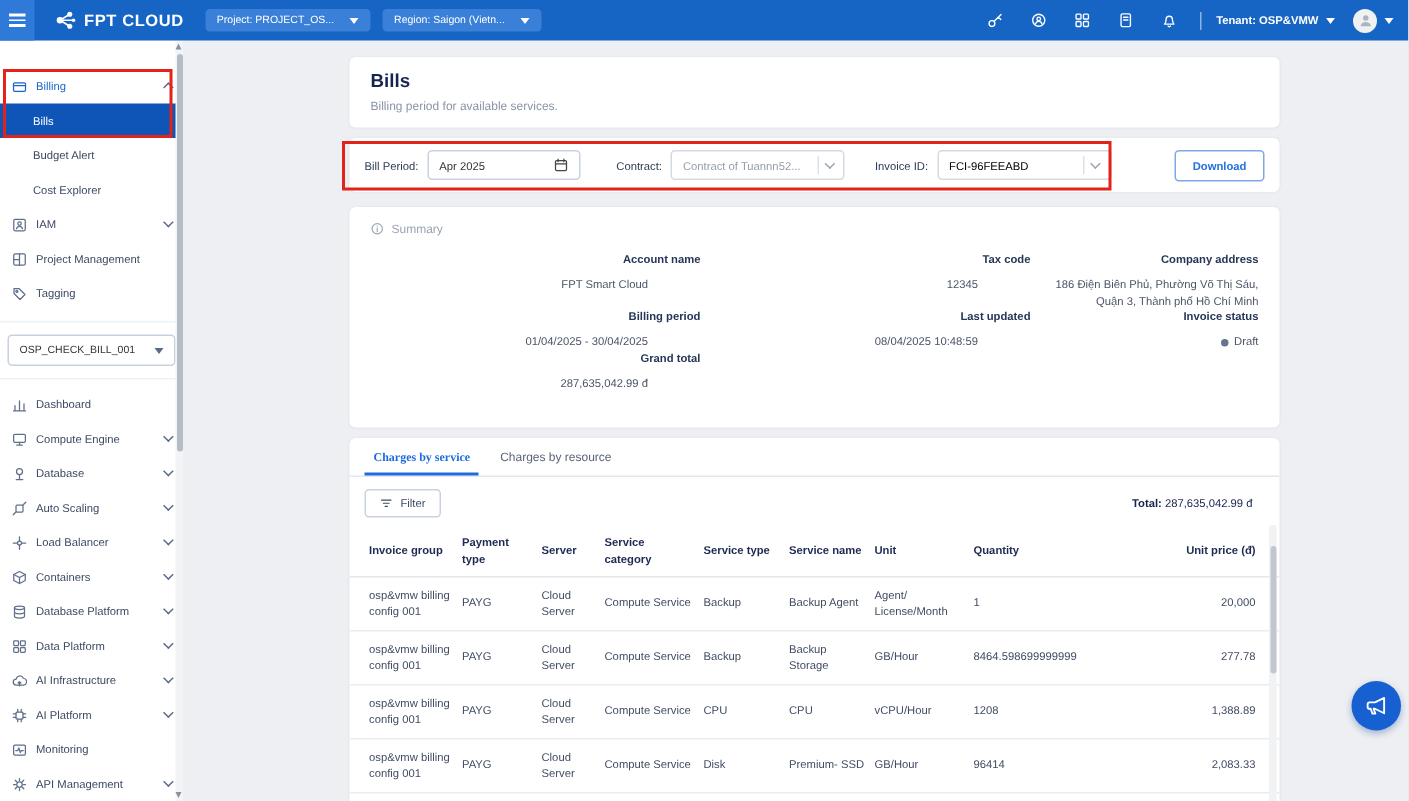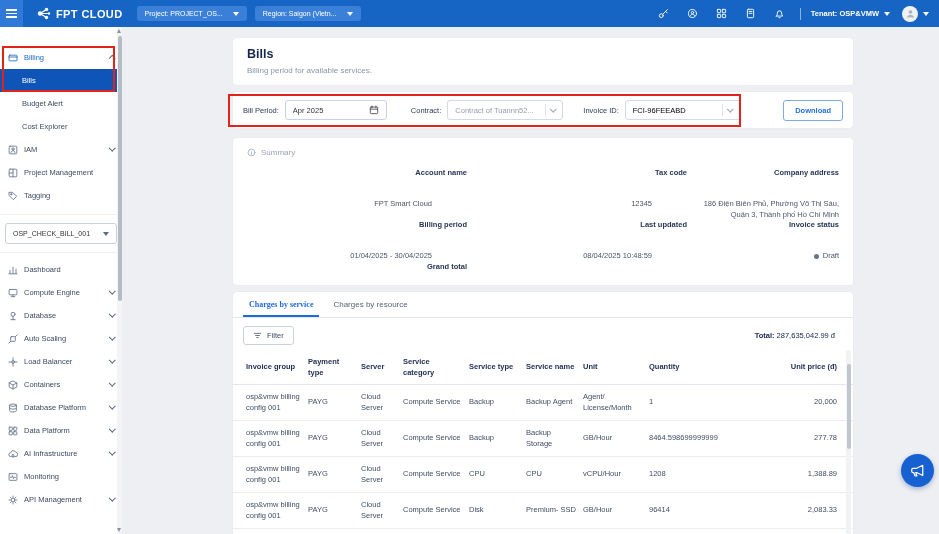--- a/index.html
+++ b/index.html
@@ -71,21 +71,21 @@
   .f-select.muted .val { color:#949dac; }
   .gap24 { width:24px; flex:none; } .gap20 { width:20px; flex:none; }
   .dl-btn { margin-left:auto; border:1px solid #7fa8e8; color:#2471e0; background:#fff; border-radius:3px; font-size:7.5px; font-weight:bold; padding:5px 11px; font-family:inherit; cursor:pointer; }
   .annot.filter-box { left:106px; top:67px; width:513px; height:33px; }
 
   .summary-card { top:111px; height:147px; padding:10px 14px; }
   .sum-head { display:flex; align-items:center; gap:5px; color:#9aa4b4; font-size:8px; }
   .sum-head .ic { width:9px; height:9px; }
   .sum-grid { display:grid; grid-template-columns:220px 220px 1fr; margin-top:11px;text-align:right; }
   .fld-label { font-size:7.5px; font-weight:bold; color:#273657; }
-  .fld-value { font-size:7.5px; color:#4c5568; margin-top:22px; line-height:1.4; max-width:185px; }
+  .fld-value { font-size:7.5px; color:#4c5568; margin-top:8px; line-height:1.4; max-width:185px; }
   .dot { display:inline-block; width:5px; height:5px; border-radius:50%; background:#64748b; margin-right:4px; vertical-align:middle; }
 
   .charges-card { top:265px; height:260px; overflow:hidden; }
   .tabs { display:flex; border-bottom:1px solid #e3e7ed; padding-left:6px; height:26px; }
   .tab { display:flex; align-items:center; padding:0 10px; font-size:8px; color:#5a6578; position:relative; cursor:pointer; }
   .tab.on { color:#1e6be0; font-weight:bold;font-family:Liberation Serif, serif; }
   .tab.on::after { content:""; position:absolute; left:4px; right:4px; bottom:0; height:2px; background:#1e6be0; }
   .toolbar { display:flex; align-items:center; padding:8px 10px 6px 10px; }
   .filter-btn { display:flex; align-items:center; gap:5px; border:1px solid #c9d2e0; background:#fff; border-radius:3px; height:19px; padding:0 9px; font-size:7.5px; color:#3c4a63; font-family:inherit; cursor:pointer; }
   .filter-btn .ic { width:9px; height:9px; }
@@ -299,20 +299,28 @@
         <div class="snav-item">
           <svg class="ic" viewBox="0 0 12 12">
             <path d="M3.4 9.2 A2.4 2.4 0 0 1 3.4 4.4 A3 3 0 0 1 9.1 3.8 A2.3 2.3 0 0 1 8.8 9.2 Z"></path>
             <path d="M6 9.8 V6.6 M4.9 7.6 L6 6.5 L7.1 7.6"></path>
           </svg>
           <span>AI Infrastructure</span>
           <span class="chev down"></span>
         </div>
         <div class="snav-item">
           <svg class="ic" viewBox="0 0 12 12">
+            <rect x="3.2" y="3.2" width="5.6" height="5.6" rx=".8"></rect>
+            <path d="M4.6 1 V3.2 M7.4 1 V3.2 M4.6 8.8 V11 M7.4 8.8 V11 M1 4.6 H3.2 M1 7.4 H3.2 M8.8 4.6 H11 M8.8 7.4 H11"></path>
+          </svg>
+          <span>AI Platform</span>
+          <span class="chev down"></span>
+        </div>
+        <div class="snav-item">
+          <svg class="ic" viewBox="0 0 12 12">
             <rect x="1.3" y="2" width="9.4" height="8" rx="1"></rect>
             <path d="M3 6.4 H4.6 L5.5 4.4 L6.6 8 L7.5 6.4 H9"></path>
           </svg>
           <span>Monitoring</span>
         </div>
         <div class="snav-item">
           <svg class="ic" viewBox="0 0 12 12">
             <circle cx="6" cy="6" r="2.2"></circle>
             <path d="M6 1.2 V2.8 M6 9.2 V10.8 M1.2 6 H2.8 M9.2 6 H10.8 M2.6 2.6 L3.8 3.8 M8.2 8.2 L9.4 9.4 M9.4 2.6 L8.2 3.8 M3.8 8.2 L2.6 9.4"></path>
           </svg>

